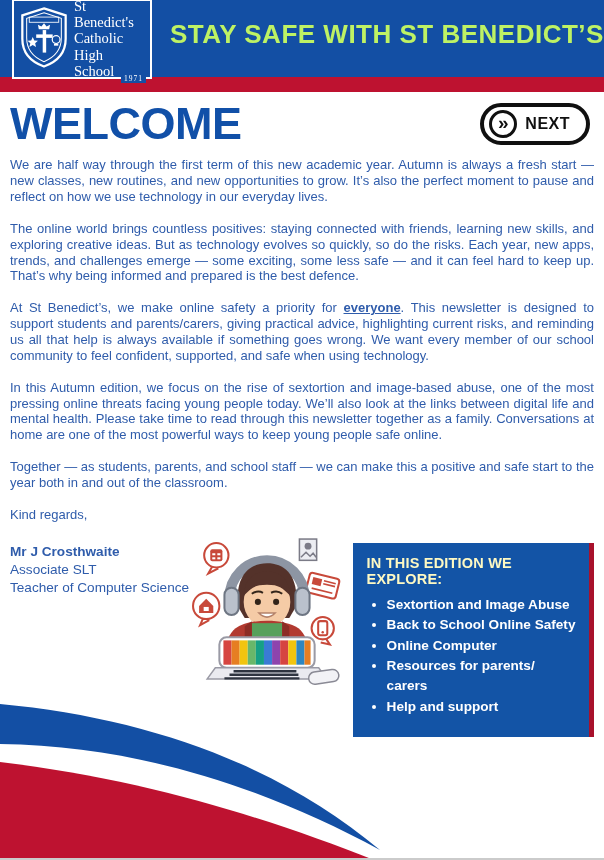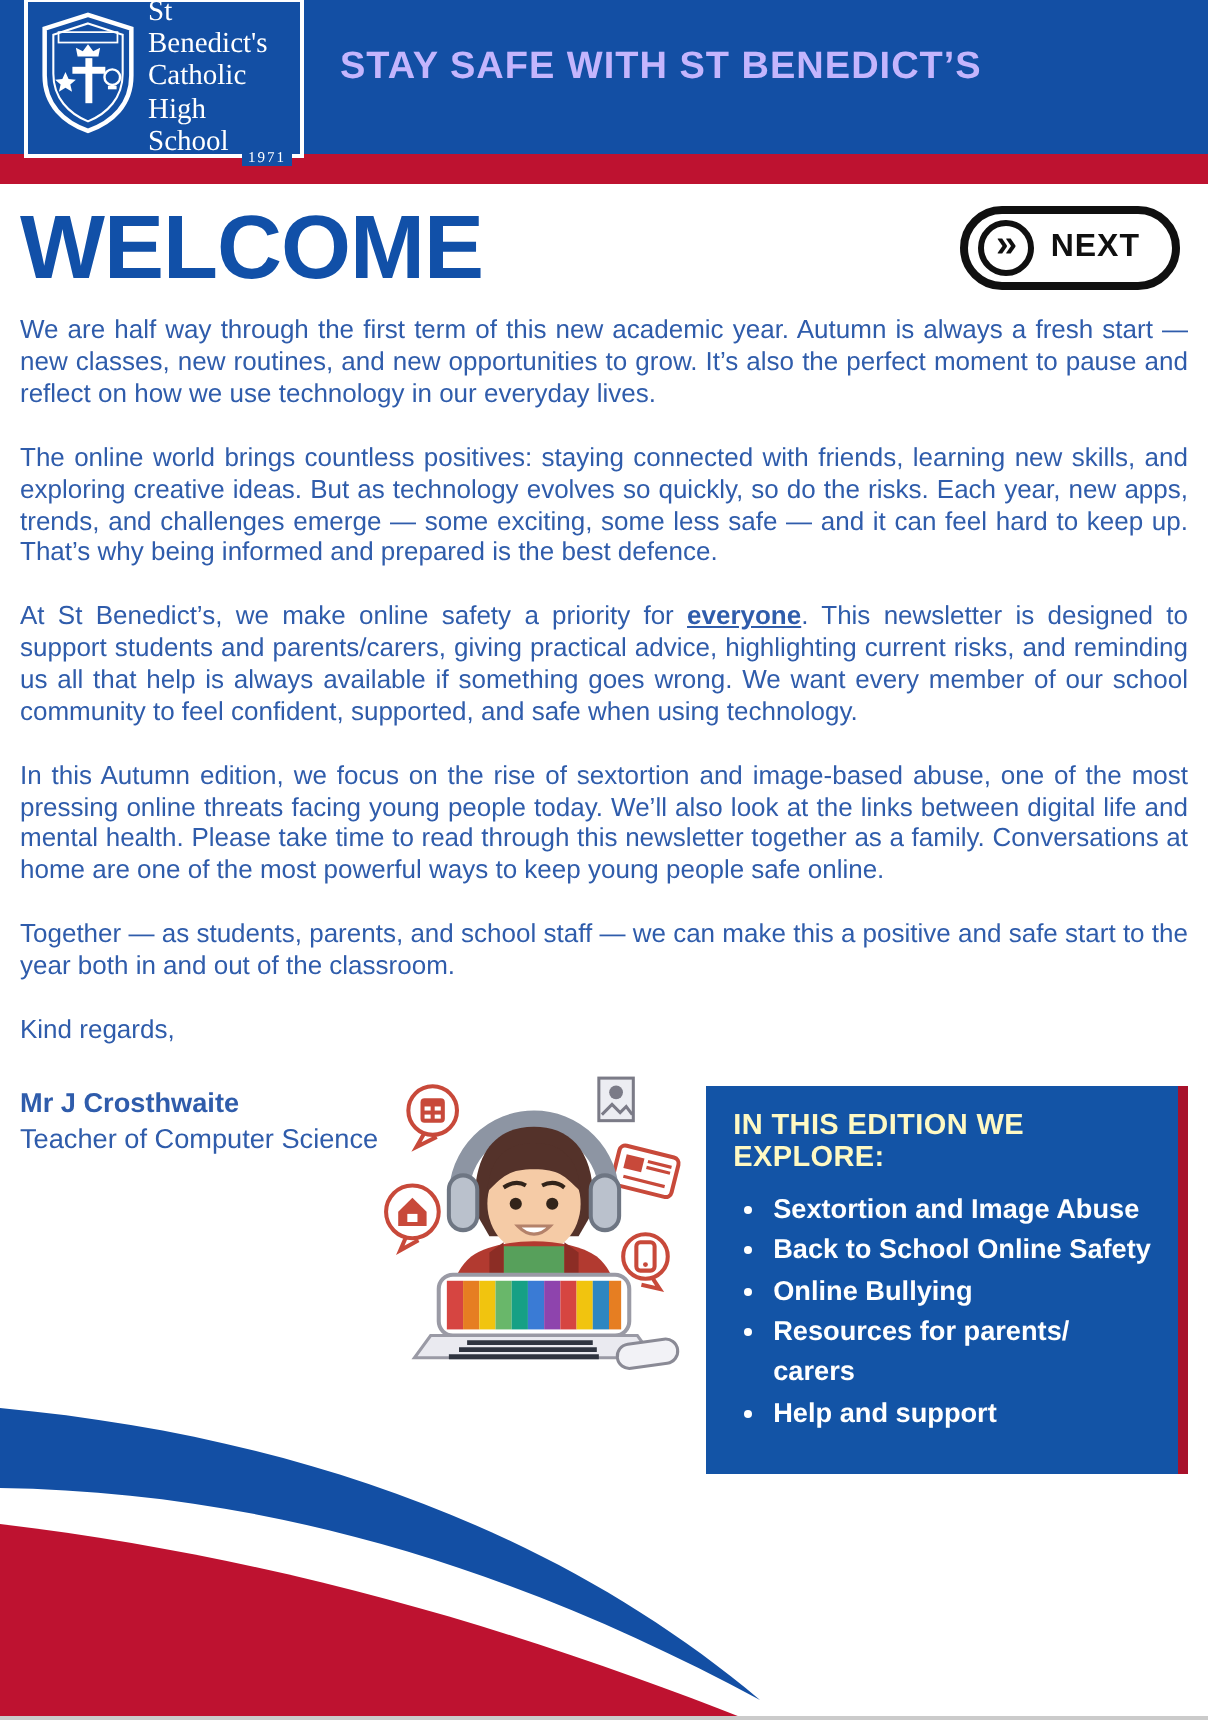--- a/index.html
+++ b/index.html
@@ -8,21 +8,21 @@
 
   
   .masthead{position:relative;height:77px;display:flex;align-items:center;}
   .logo-box{position:relative;margin-left:12px;width:140px;height:80px;border:2px solid #fff;
             display:flex;align-items:center;padding:0 4px;box-sizing:border-box;}
   .logo-text{color:#fff;font-family:"Liberation Serif",serif;font-size:14.5px;line-height:1.12;
              margin-left:4px;}
   .logo-year{position:absolute;right:4px;bottom:-6px;color:#fff;font-size:7.5px;
              font-family:"Liberation Serif",serif;padding:0 3px;letter-spacing:1px;}
   .masthead-titles{position:relative;margin-left:18px;}
-  .masthead-title{color:#c4b5fd;font-size:19px;font-weight:bold;letter-spacing:.5px;margin:0 0 9px 0;}
+  .masthead-title{color:#bef264;font-size:26px;font-weight:bold;letter-spacing:.5px;margin:0 0 9px 0;}
   .masthead-subtitle{font-size:19px;font-weight:bold;letter-spacing:.5px;margin:0;}
 
   .stripe{height:15px;}
 
   
   main{position:relative;padding:6px 10px 0 10px;}
   .welcome-row{display:flex;align-items:center;justify-content:space-between;margin:2px 0 10px 0;gap:11px;}
   .welcome-title{font-size:45px;font-weight:bold;letter-spacing:-.5px;margin:0;line-height:1.05;}
   .next-btn{display:flex;align-items:center;gap:8px;border:4px solid #101010;border-radius:999px;
             padding:3px 16px 3px 5px;background:#fff;cursor:pointer;margin-right:4px;}
@@ -101,20 +101,21 @@
       <p>The online world brings countless positives: staying connected with friends, learning new skills, and exploring creative ideas. But as technology evolves so quickly, so do the risks. Each year, new apps, trends, and challenges emerge — some exciting, some less safe — and it can feel hard to keep up. That’s why being informed and prepared is the best defence.</p>
       <p><span>At St Benedict’s, we make online safety a priority for </span><a class="everyone-link">everyone</a><span>. This newsletter is designed to support students and parents/carers, giving practical advice, highlighting current risks, and reminding us all that help is always available if something goes wrong. We want every member of our school community to feel confident, supported, and safe when using technology.</span></p>
       <p>In this Autumn edition, we focus on the rise of sextortion and image-based abuse, one of the most pressing online threats facing young people today. We’ll also look at the links between digital life and mental health. Please take time to read through this newsletter together as a family. Conversations at home are one of the most powerful ways to keep young people safe online.</p>
       <p>Together — as students, parents, and school staff — we can make this a positive and safe start to the year both in and out of the classroom.</p>
       <p class="closing">Kind regards,</p>
     </div>
 
     <div class="bottom-row">
       <div class="signature" style="color:#2f5cab;">
         <div class="sig-name">Mr J Crosthwaite</div>
+        <div>Associate SLT</div>
         <div>Teacher of Computer Science</div>
       </div>
 
       <div class="illustration-wrap">
         <svg width="152" height="152" viewBox="0 0 150 150">
 
           <g fill="none" stroke="#c8493a" stroke-width="2">
             <circle cx="25" cy="20" r="12"></circle>
             <path d="M21,31 l-4,7 l10,-5"></path>
             <circle cx="15" cy="70" r="13"></circle>
@@ -189,21 +190,21 @@
 
           <rect x="116" y="134" width="30" height="12" rx="6" transform="rotate(-8 131 140)" fill="#f2f2f6" stroke="#8a8a95" stroke-width="1.5"></rect>
         </svg>
       </div>
 
       <div class="edition-box" style="background:#1354a6;">
         <h3 class="edition-heading" style="color:#fef9c3;">IN THIS EDITION WE EXPLORE:</h3>
         <ul class="edition-list">
           <li>Sextortion and Image Abuse</li>
           <li>Back to School Online Safety</li>
-          <li>Online Bullying</li>
+          <li>Online Computer</li>
           <li>Resources for parents/ carers</li>
           <li>Help and support</li>
         </ul>
         <div class="edition-accent" style="background:#a8112b;"></div>
       </div>
     </div>
   </main>
 
   <svg class="waves" viewBox="0 0 604 160" preserveAspectRatio="none">
     <path d="M0,4 C150,18 280,66 380,150 C265,88 140,46 0,44 Z" fill="#134fa4"></path>

